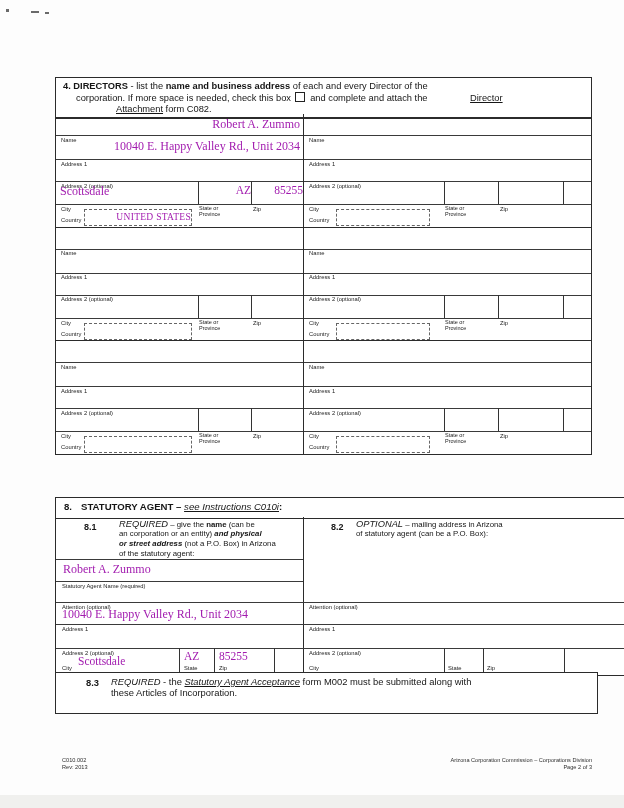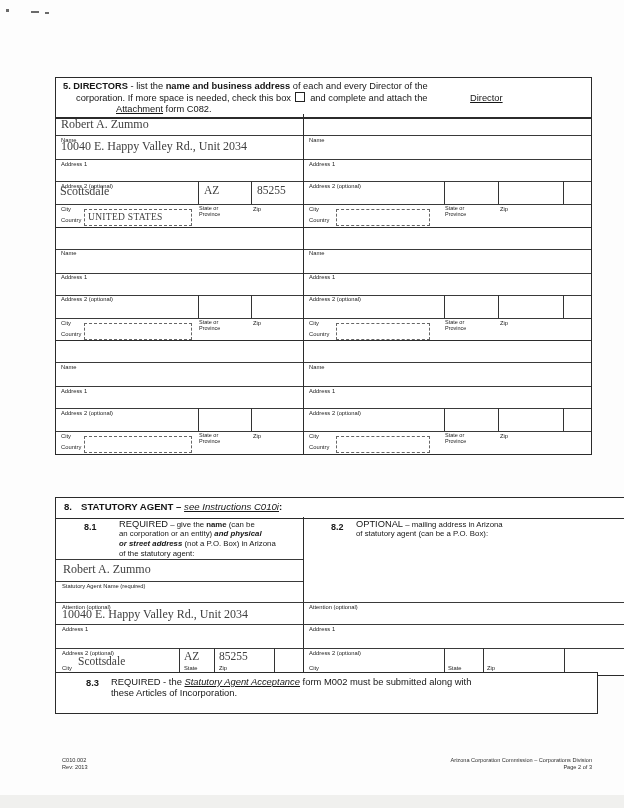--- a/index.html
+++ b/index.html
@@ -1,20 +1,20 @@
 <!DOCTYPE html>
 <html><head>
 <meta charset="utf-8">
 <style>
   html,body{margin:0;padding:0;}
   body{width:624px;height:808px;background:#fdfdfd;position:relative;overflow:hidden;
        font-family:"Liberation Sans",sans-serif;color:#161616;}
   .page{position:absolute;inset:0;}
   .b{font-weight:bold;}
-  .i{}
+  .i{font-style:italic;}
   .u{text-decoration:underline;padding-left:40px;}
   .bi{font-weight:bold;font-style:italic;}
   .iu{font-style:italic;text-decoration:underline;}
 
   
   .spk{position:absolute;background:#6a6a6a;}
   .scan-strip{position:absolute;left:0;right:0;bottom:0;height:13px;background:#f0f0ee;}
 
   
   .sec7{position:absolute;left:55px;top:77px;width:537px;height:378px;
@@ -25,21 +25,21 @@
   .hline{white-space:nowrap;}
   .cbx{display:inline-block;width:8px;height:8px;border:1.2px solid #222;
        vertical-align:-1px;margin:0 3px 0 1px;background:#fff;}
   .dir-grid{position:absolute;top:36px;left:0;right:0;bottom:0;display:flex;flex-direction:column;}
   .dir-row{flex:1;display:flex;border-top:1.8px solid #2b2b2b;position:relative;}
   .dir-row:first-child{border-top:none;}
   .dir-cell{position:relative;width:247px;box-sizing:border-box;}
   .dir-cell:nth-child(2){flex:1;border-left:1.9px solid #2b2b2b;}
   .ln{position:absolute;left:0;right:0;border-top:1.3px solid #3a3a3a;height:0;}
   .lbl{position:absolute;font-size:5.8px;line-height:6.5px;color:#1c1c1c;white-space:nowrap;}
-  .val{font-family:"Liberation Serif",serif;font-size:12px;color:#404040;white-space:nowrap;}
+  .val{font-family:"Liberation Serif",serif;font-size:12px;color:#a21caf;white-space:nowrap;text-align:right;}
   .v-abs{position:absolute;}
   .v-name{top:3px;left:5px;right:3px;height:17px;}
   .v-addr1{top:25px;left:5px;right:3px;height:17px;}
   .v-city7{top:70px;left:4px;height:18px;}
   .sub{position:absolute;top:67px;height:23px;border-left:1.4px solid #333;box-sizing:border-box;}
   .dir-cell:nth-child(1) .sub-state{left:142px;width:53px;}
   .dir-cell:nth-child(1) .sub-zip{left:195px;width:52px;}
   .dir-cell:nth-child(2) .sub-state{left:140px;width:54px;}
   .dir-cell:nth-child(2) .sub-zip{left:194px;width:66px;border-right:1.4px solid #333;}
   .sub .sv{display:block;margin:3px 0 0 5px;font-size:11.5px;}
@@ -83,21 +83,21 @@
 
 <div class="page">
 
   <div class="spk" style="left:6px;top:9px;width:3px;height:3px"></div>
   <div class="spk" style="left:31px;top:11px;width:8px;height:1.6px"></div>
   <div class="spk" style="left:45px;top:12px;width:4px;height:1.6px"></div>
 
   <div class="sec7">
     <div class="s7-head">
       <div class="hline">
-        <span class="b">5. DIRECTORS</span><span> - list the </span><span class="b">name and business address</span><span> of each and every Director of the</span>
+        <span class="b">4. DIRECTORS</span><span> - list the </span><span class="b">name and business address</span><span> of each and every Director of the</span>
       </div>
       <div class="hline ln2">
         <span>corporation.  If more space is needed, check this box </span><span class="cbx"></span><span> and complete and attach the </span><span class="u">Director</span>
       </div>
       <div class="hline ln3">
         <span class="u">Attachment</span><span> form C082.</span>
       </div>
     </div>
     <div class="dir-grid" id="dir-grid">
         <div class="dir-row">

